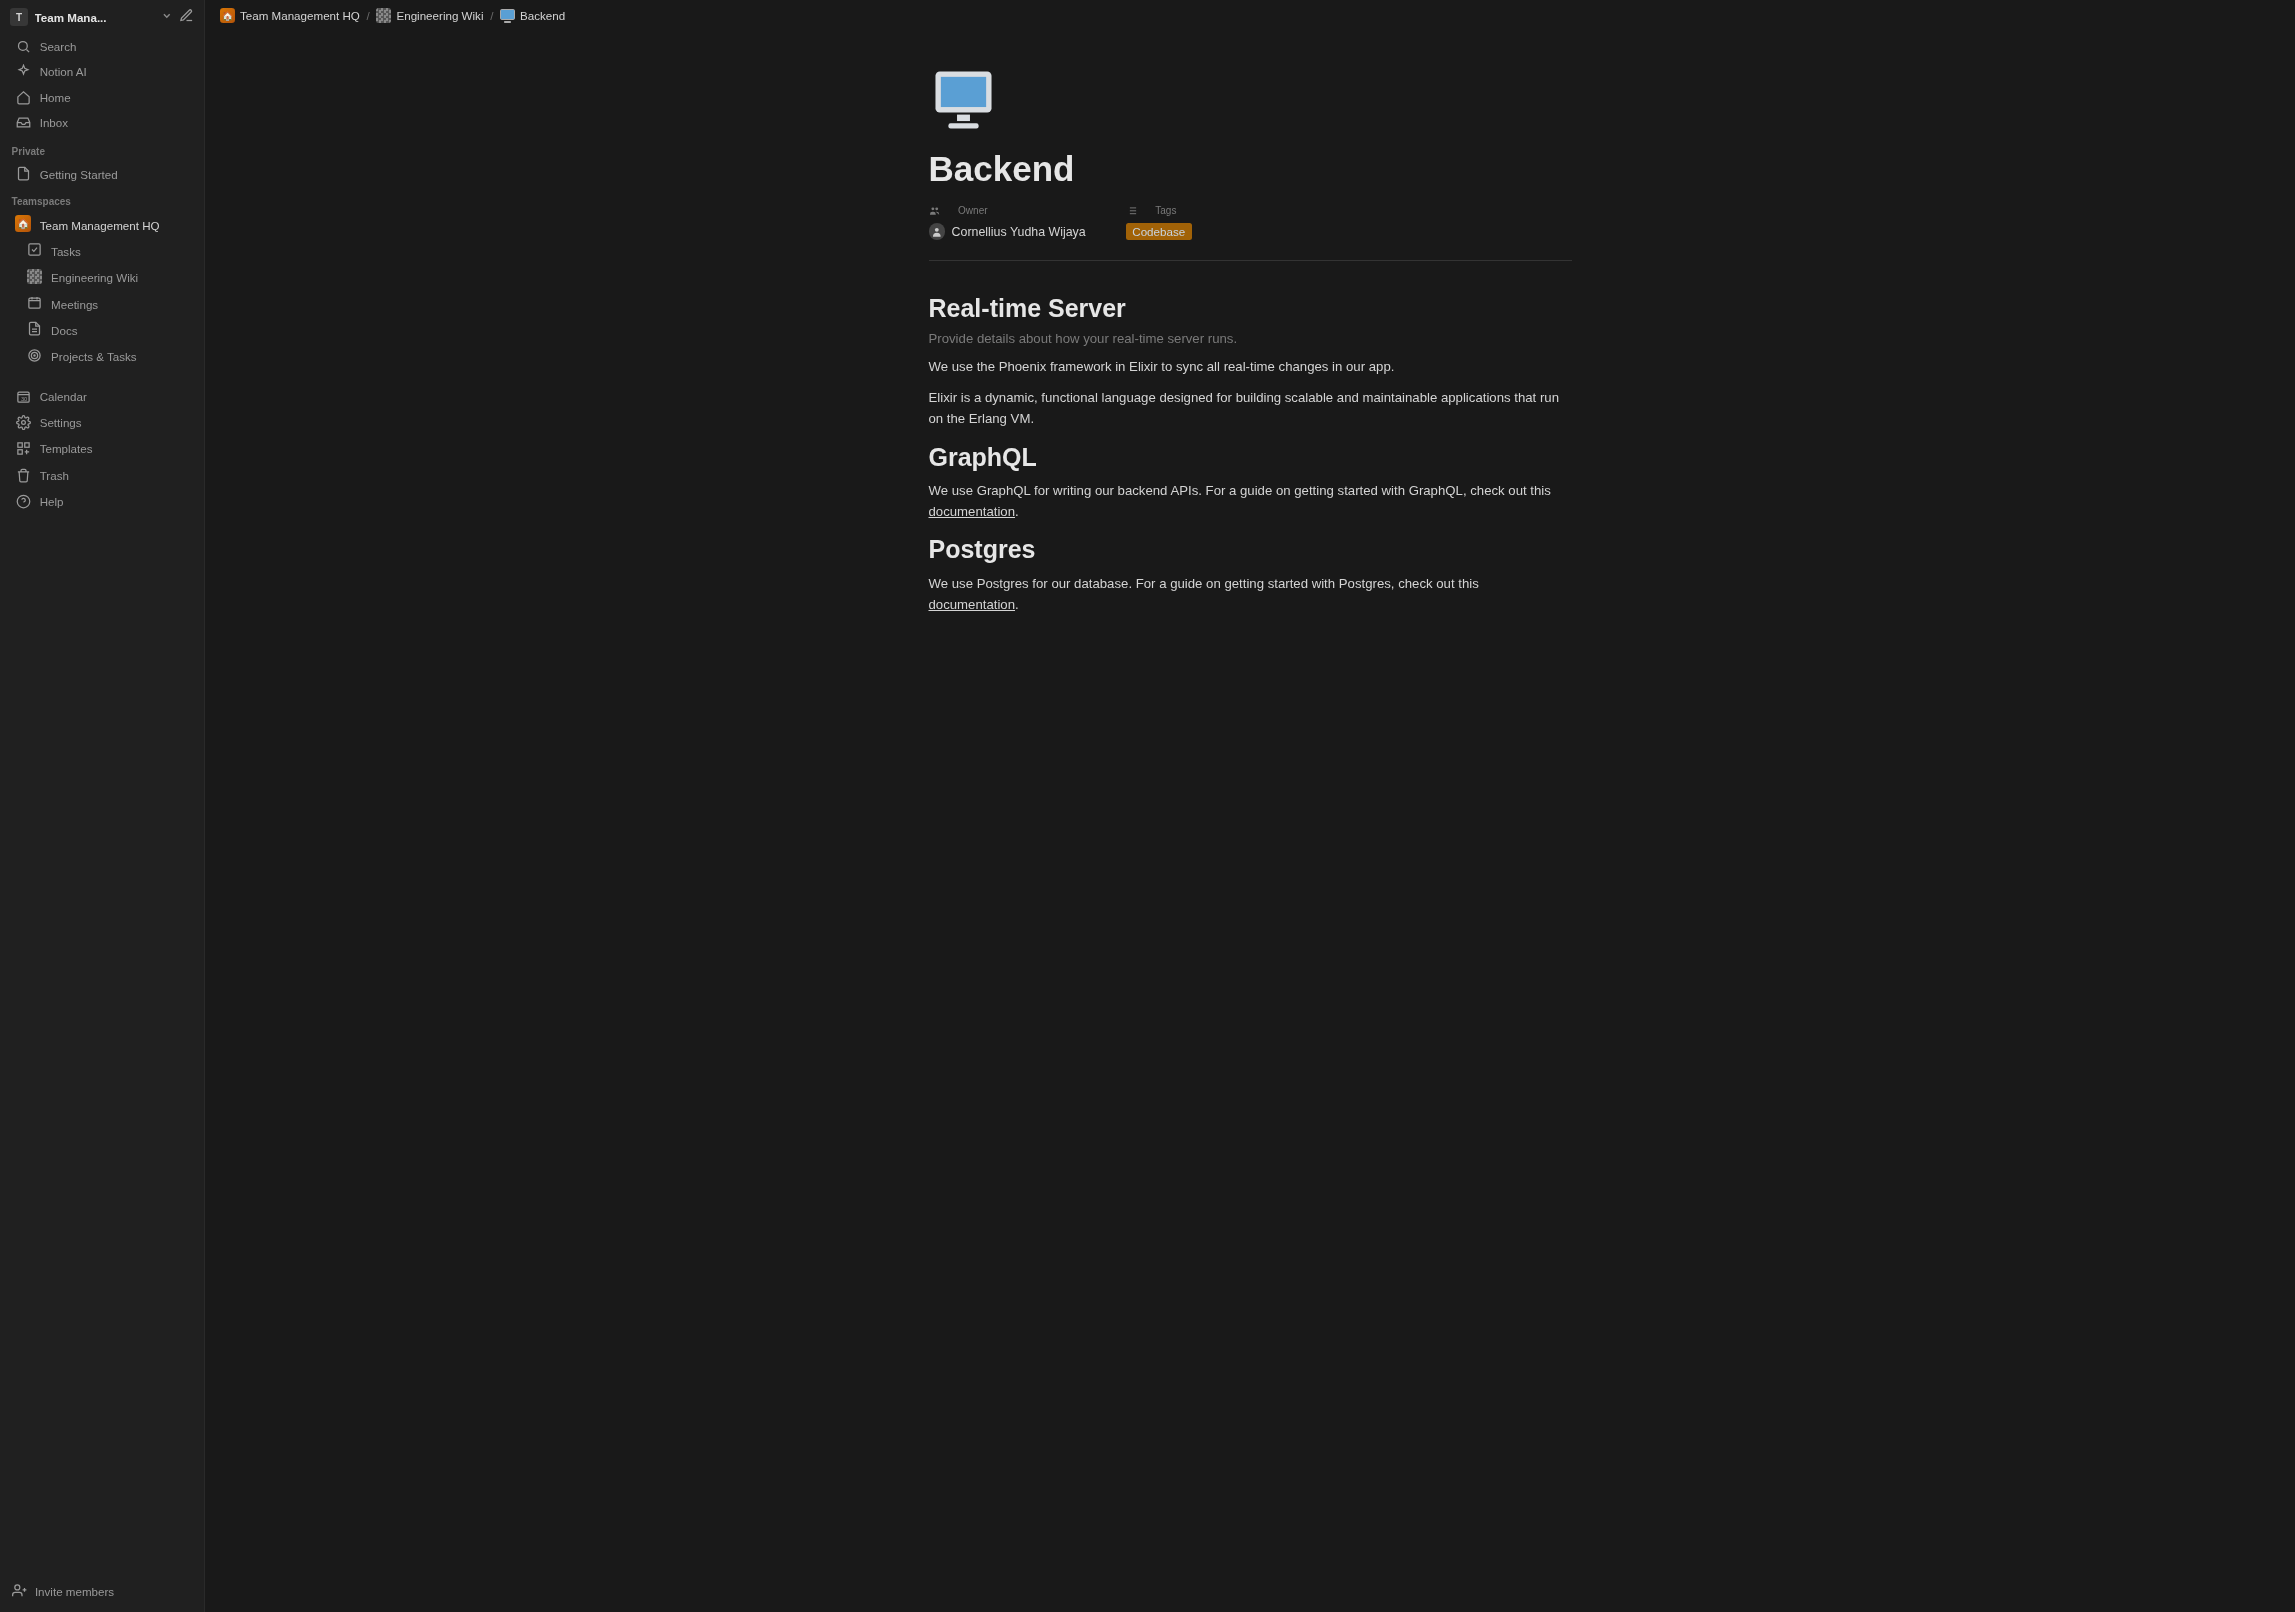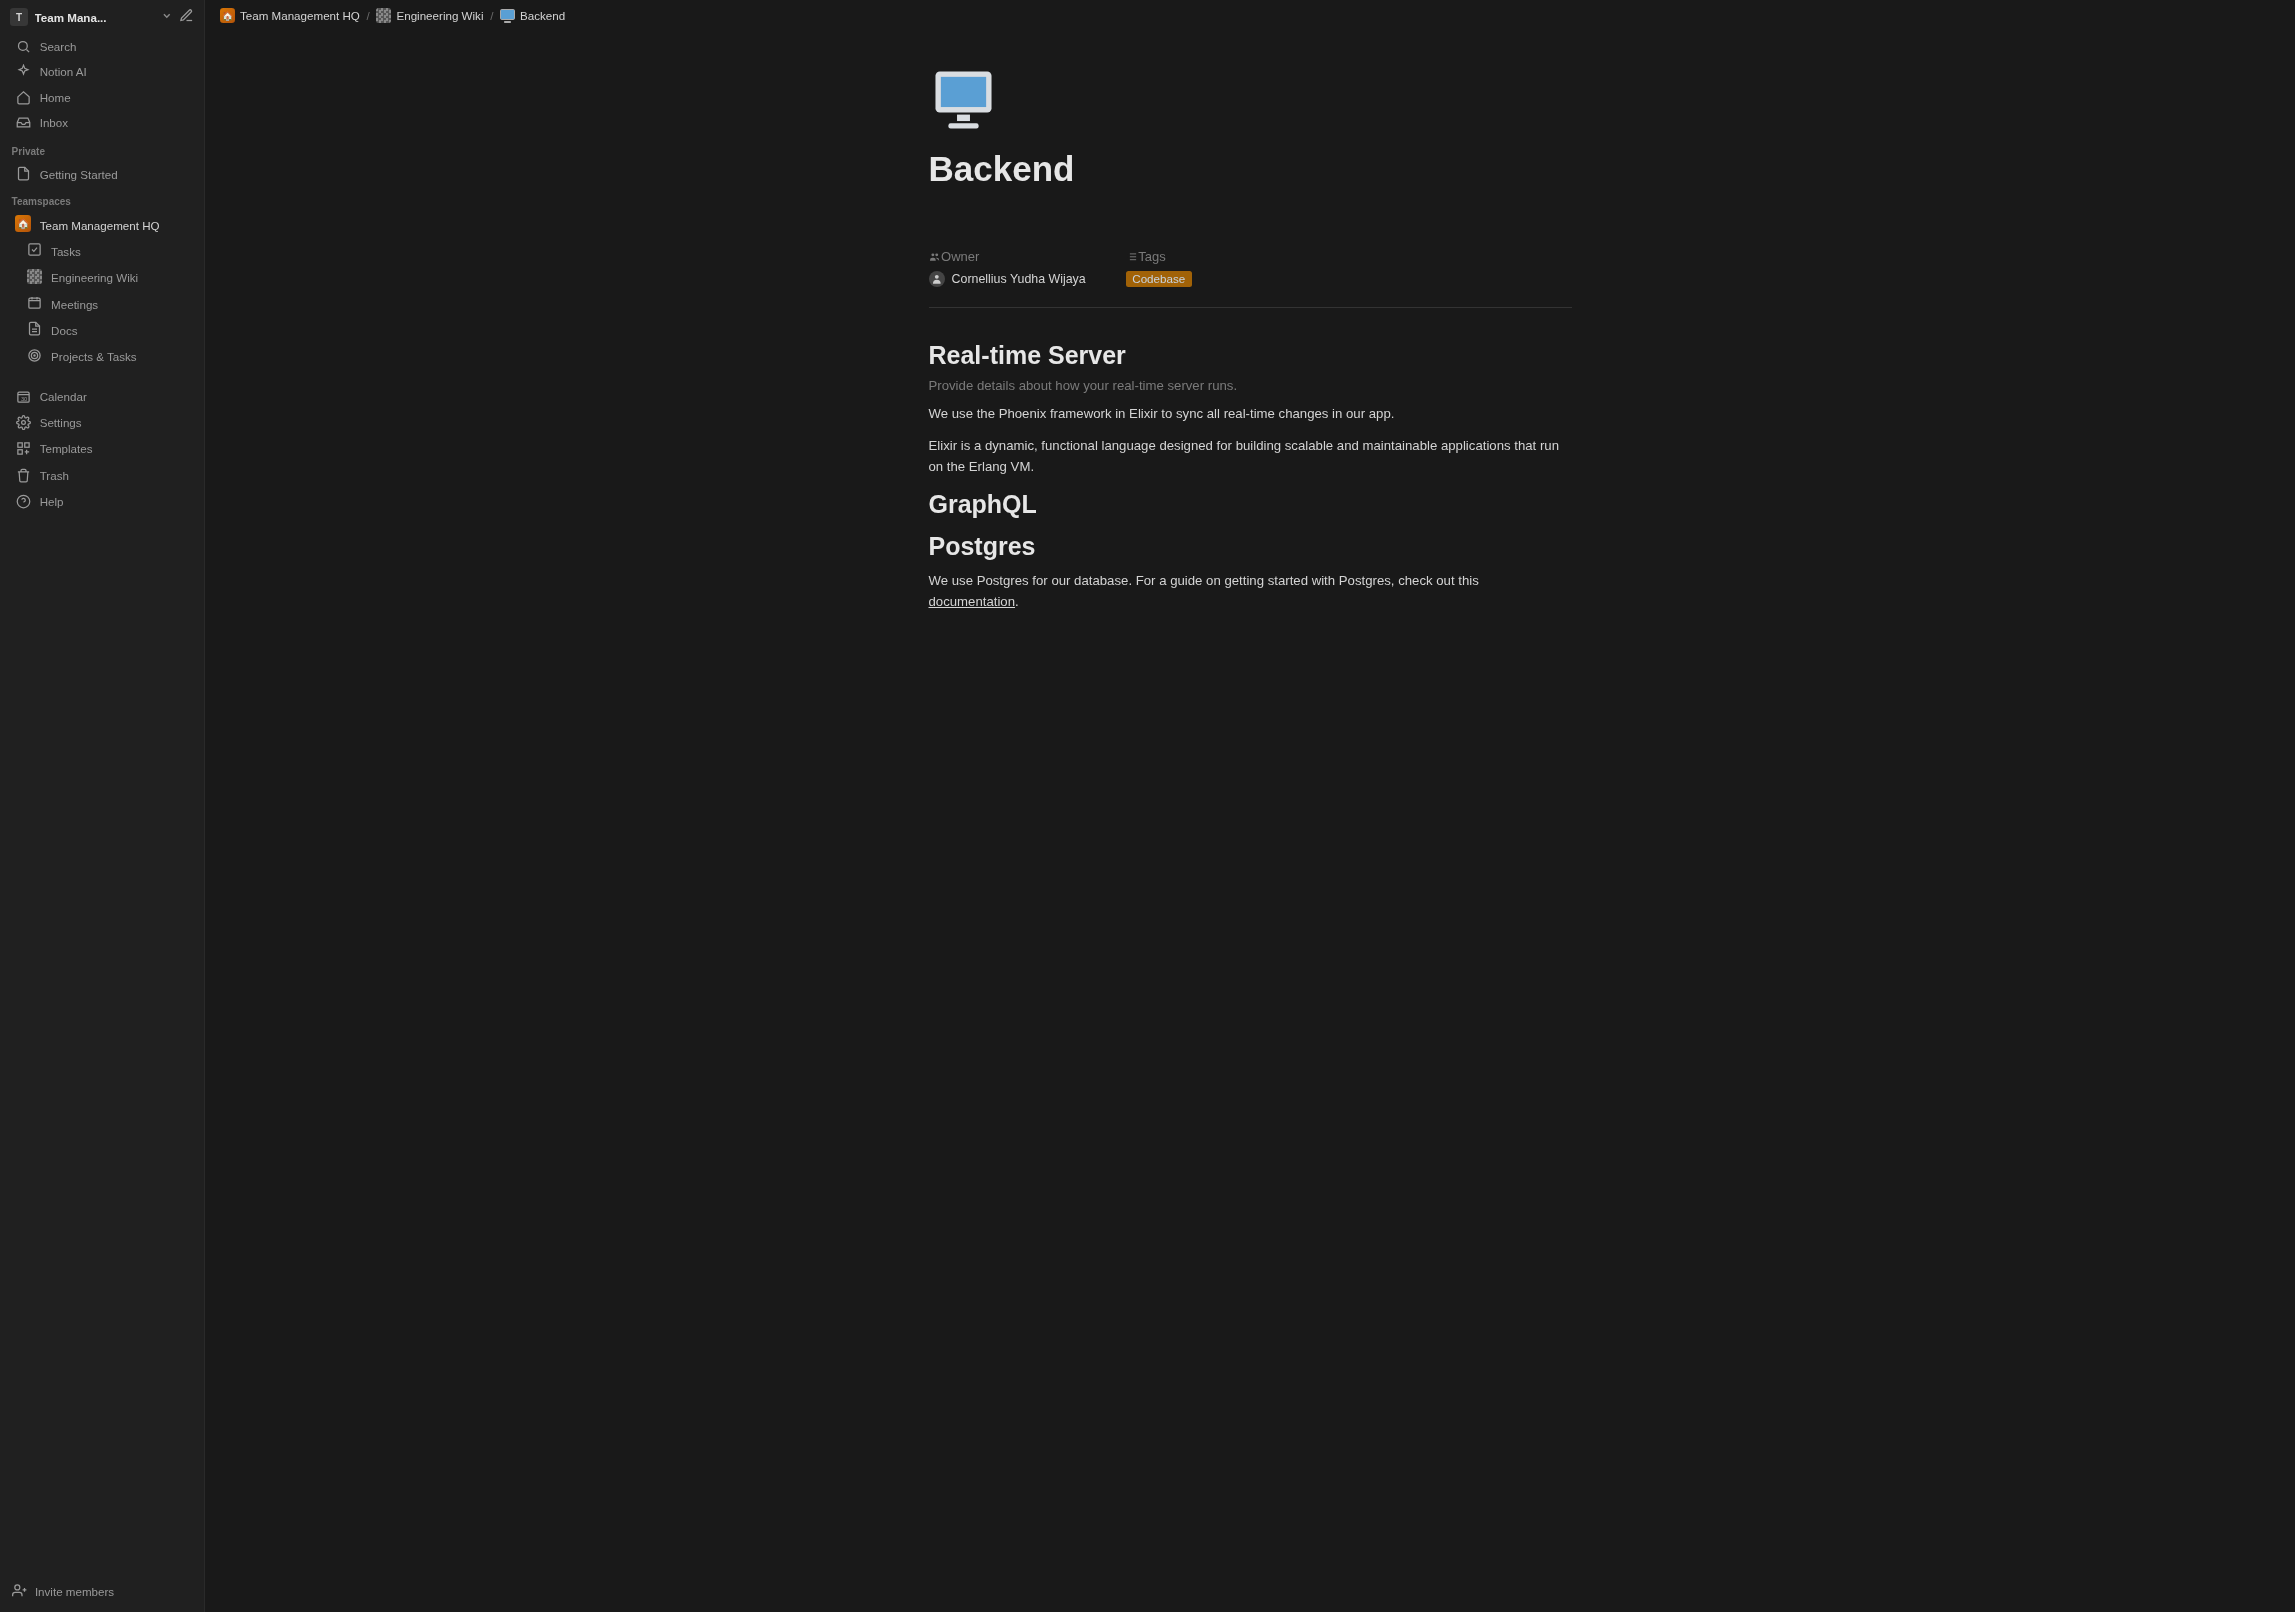--- a/index.html
+++ b/index.html
@@ -115,22 +115,22 @@
     margin-bottom: 16.5px;
   }
   .props {
     display: flex; gap: 40px;
     padding-bottom: 20px;
     border-bottom: 0.8px solid #333;
     margin-bottom: 33px;
   }
   .prop { display: flex; flex-direction: column; gap: 6.6px; }
   .prop-label {
-    display: flex; align-items: center; gap: 1px;
-    font-size: 13px; color: #7a7a7a; margin-top: 44px;
+    display: flex; align-items: center; gap: 18px;
+    font-size: 10px; color: #7a7a7a;
   }
   .prop-label svg { width:11.6px; height:11.6px; }
   .prop-value {
     display: flex; align-items: center; gap: 6.6px;
     font-size: 12.4px; color: #d4d4d4;
   }
   .avatar {
     width: 16.5px; height: 16.5px; border-radius: 50%;
     background: #444;
     display:flex; align-items:center; justify-content:center;
@@ -404,20 +404,23 @@
         </div>
       </div>
     </div>
 
     <h2 class="section">Real-time Server</h2>
     <p class="muted">Provide details about how your real-time server runs.</p>
     <p class="body">We use the Phoenix framework in Elixir to sync all real-time changes in our app.</p>
     <p class="body">Elixir is a dynamic, functional language designed for building scalable and maintainable applications that run on the Erlang VM.</p>
 
     <h2 class="section">GraphQL</h2>
+    <p class="body">
+      <span>We use GraphQL for writing our backend APIs. For a guide on getting started with GraphQL, check out this </span><span class="link">documentation</span><span>.</span>
+    </p>
 
     <h2 class="section">Postgres</h2>
     <p class="body">
       <span>We use Postgres for our database. For a guide on getting started with Postgres, check out this </span><span class="link">documentation</span><span>.</span>
     </p>
   </div>
 </main>
 
 
 </body></html>

